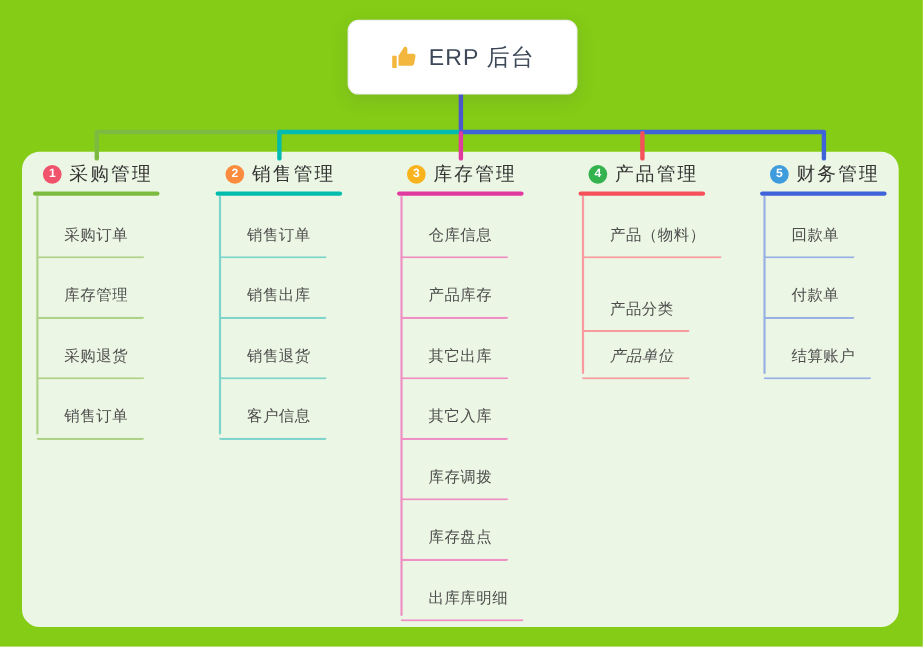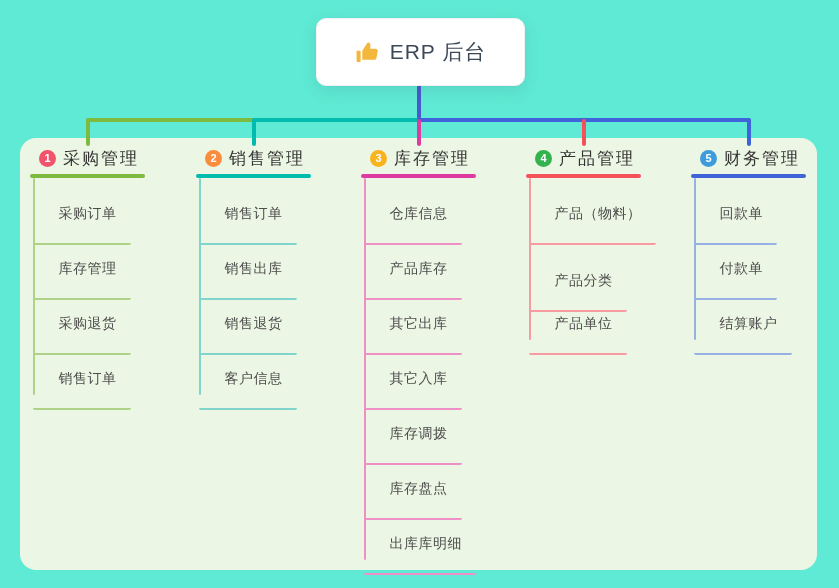--- a/index.html
+++ b/index.html
@@ -1,17 +1,17 @@
 <!DOCTYPE html>
 <html><head>
 <meta charset="utf-8">
 <style>
   html,body{margin:0;padding:0;background:#fff;}
   .canvas{
-    position:relative;width:839px;height:588px;background:#5eead4;
+    position:relative;width:839px;height:588px;background:#84cc16;
     font-family:"Liberation Sans",sans-serif;overflow:hidden;
   }
   .panel{
     position:absolute;left:20px;top:138px;width:797px;height:432px;
     border-radius:16px;
   }
   .root-node{
     position:absolute;left:316px;top:18px;width:207px;height:66px;
     background:#ffffff;border:1px solid #f1f1f4;border-radius:10px;
     box-shadow:0 5px 16px rgba(60,70,90,.13);
@@ -26,21 +26,21 @@
   }
   .badge{
     width:17px;height:17px;border-radius:50%;color:#fff;font-size:11px;
     font-weight:bold;display:flex;align-items:center;justify-content:center;
     flex:0 0 auto;
   }
   .branch-label{font-size:17px;letter-spacing:2px;color:#333333;white-space:nowrap;}
   .branch-underline{position:absolute;height:4px;width:115px;border-radius:2px;z-index:2;}
   .child{
     position:absolute;white-space:nowrap;font-size:14px;line-height:19px;
-    letter-spacing:0.5px;color:#4d4d4d;padding:0 14px 20px 26px;
+    letter-spacing:0.5px;color:#4d4d4d;padding:0 14px 10px 26px;
     border-bottom:2px solid;border-radius:0 0 2px 2px;z-index:2;
   }
 </style>
 </head>
 <body>
 
 <div class="canvas">
 
   <div class="panel" id="panel" style="background: rgb(236, 246, 228);"></div>
 
@@ -109,21 +109,21 @@
   <div class="branch">
     <div class="vline drop" style="left: 581.5px; top: 119px; width: 4px; height: 27px; background: rgb(244, 81, 90);"></div>
     <div class="branch-header" style="left: 535px; top: 148px;">
       <span class="badge" style="background: rgb(51, 178, 77);">4</span>
       <span class="branch-label">产品管理</span>
     </div>
     <div class="branch-underline" style="left: 526px; top: 174px; background: rgb(244, 81, 90);"></div>
     <div class="vline trunk" style="left: 528.5px; top: 178px; width: 2px; height: 162px; background: rgb(248, 155, 160);"></div>
   <div class="child" style="left: 528.5px; top: 204px; border-bottom-color: rgb(248, 155, 160);">产品（物料）</div>
         <div class="child" style="left: 528.5px; top: 271px; border-bottom-color: rgb(248, 155, 160);">产品分类</div>
-        <div class="child" style="left: 528.5px; top: 314px; border-bottom-color: rgb(248, 155, 160);">产品单位</div>
+        <div class="child" style="left: 528.5px; top: 314px; border-bottom-color: rgb(248, 155, 160); font-style: italic;">产品单位</div>
       </div>
 
   <div class="branch">
     <div class="vline drop" style="left: 746.5px; top: 119px; width: 4px; height: 27px; background: rgb(63, 99, 217);"></div>
     <div class="branch-header" style="left: 700px; top: 148px;">
       <span class="badge" style="background: rgb(62, 155, 220);">5</span>
       <span class="branch-label">财务管理</span>
     </div>
     <div class="branch-underline" style="left: 691px; top: 174px; background: rgb(63, 99, 217);"></div>
     <div class="vline trunk" style="left: 693.5px; top: 178px; width: 2px; height: 162px; background: rgb(152, 177, 229);"></div>

